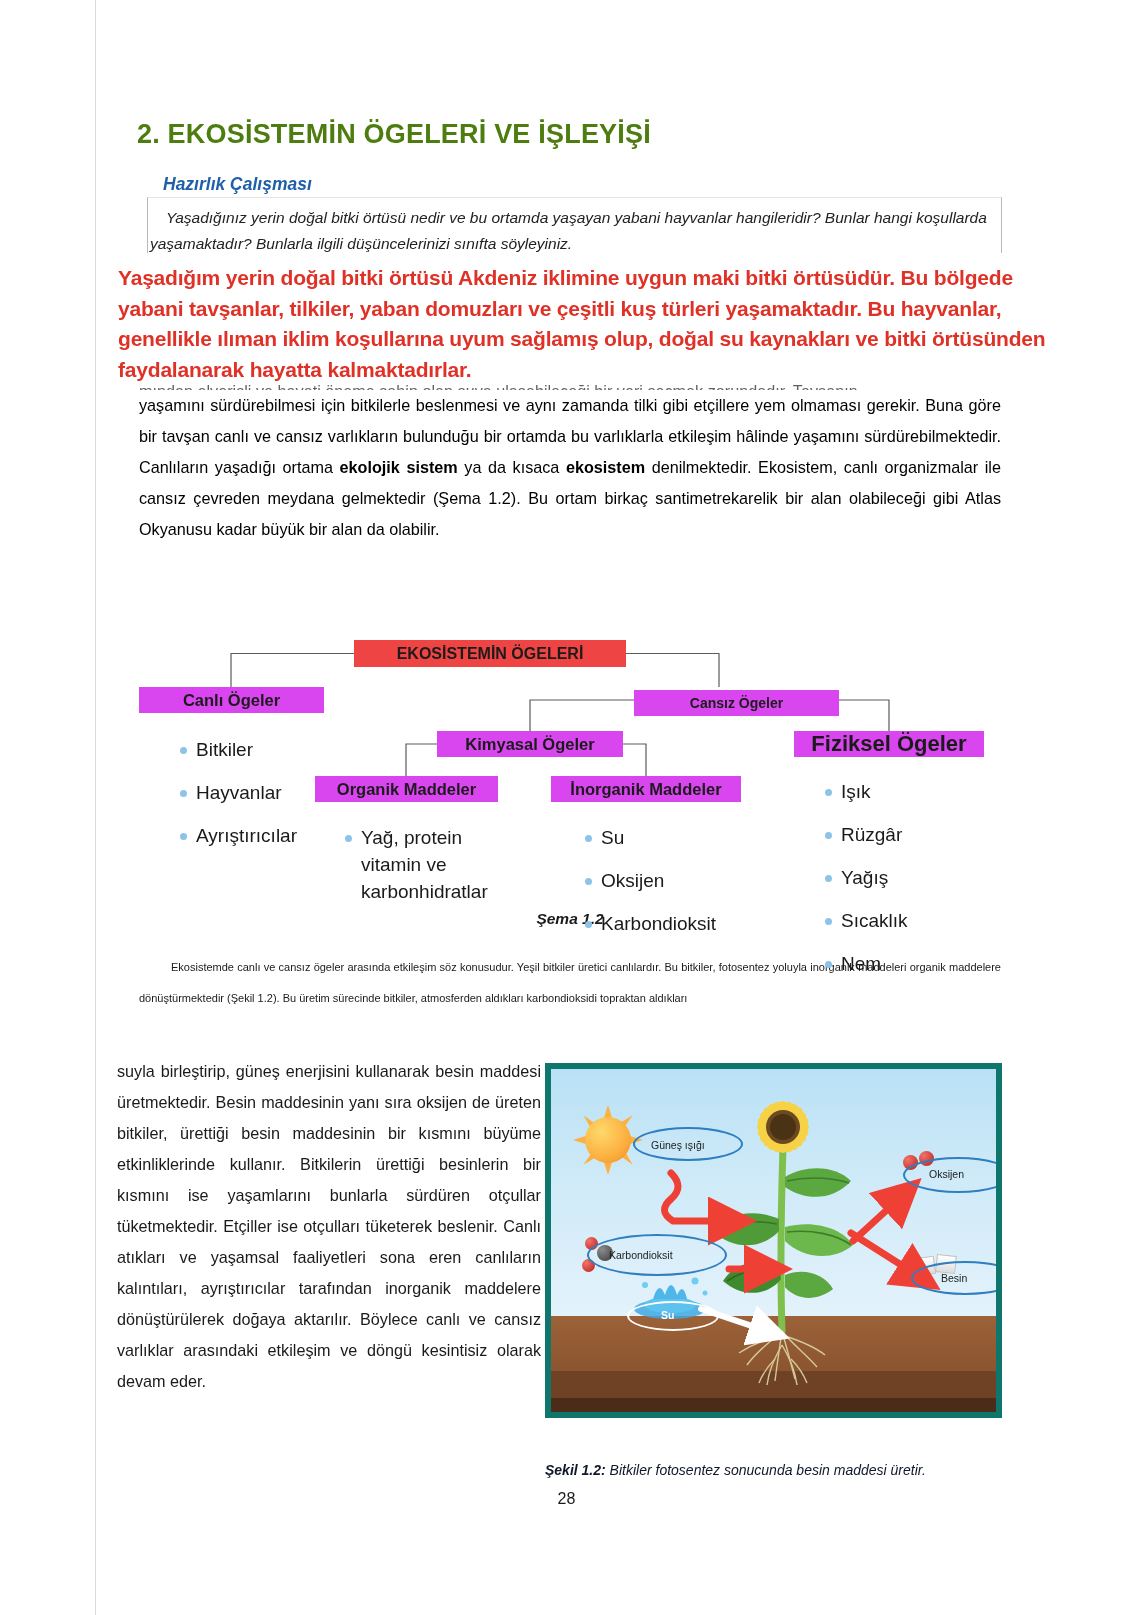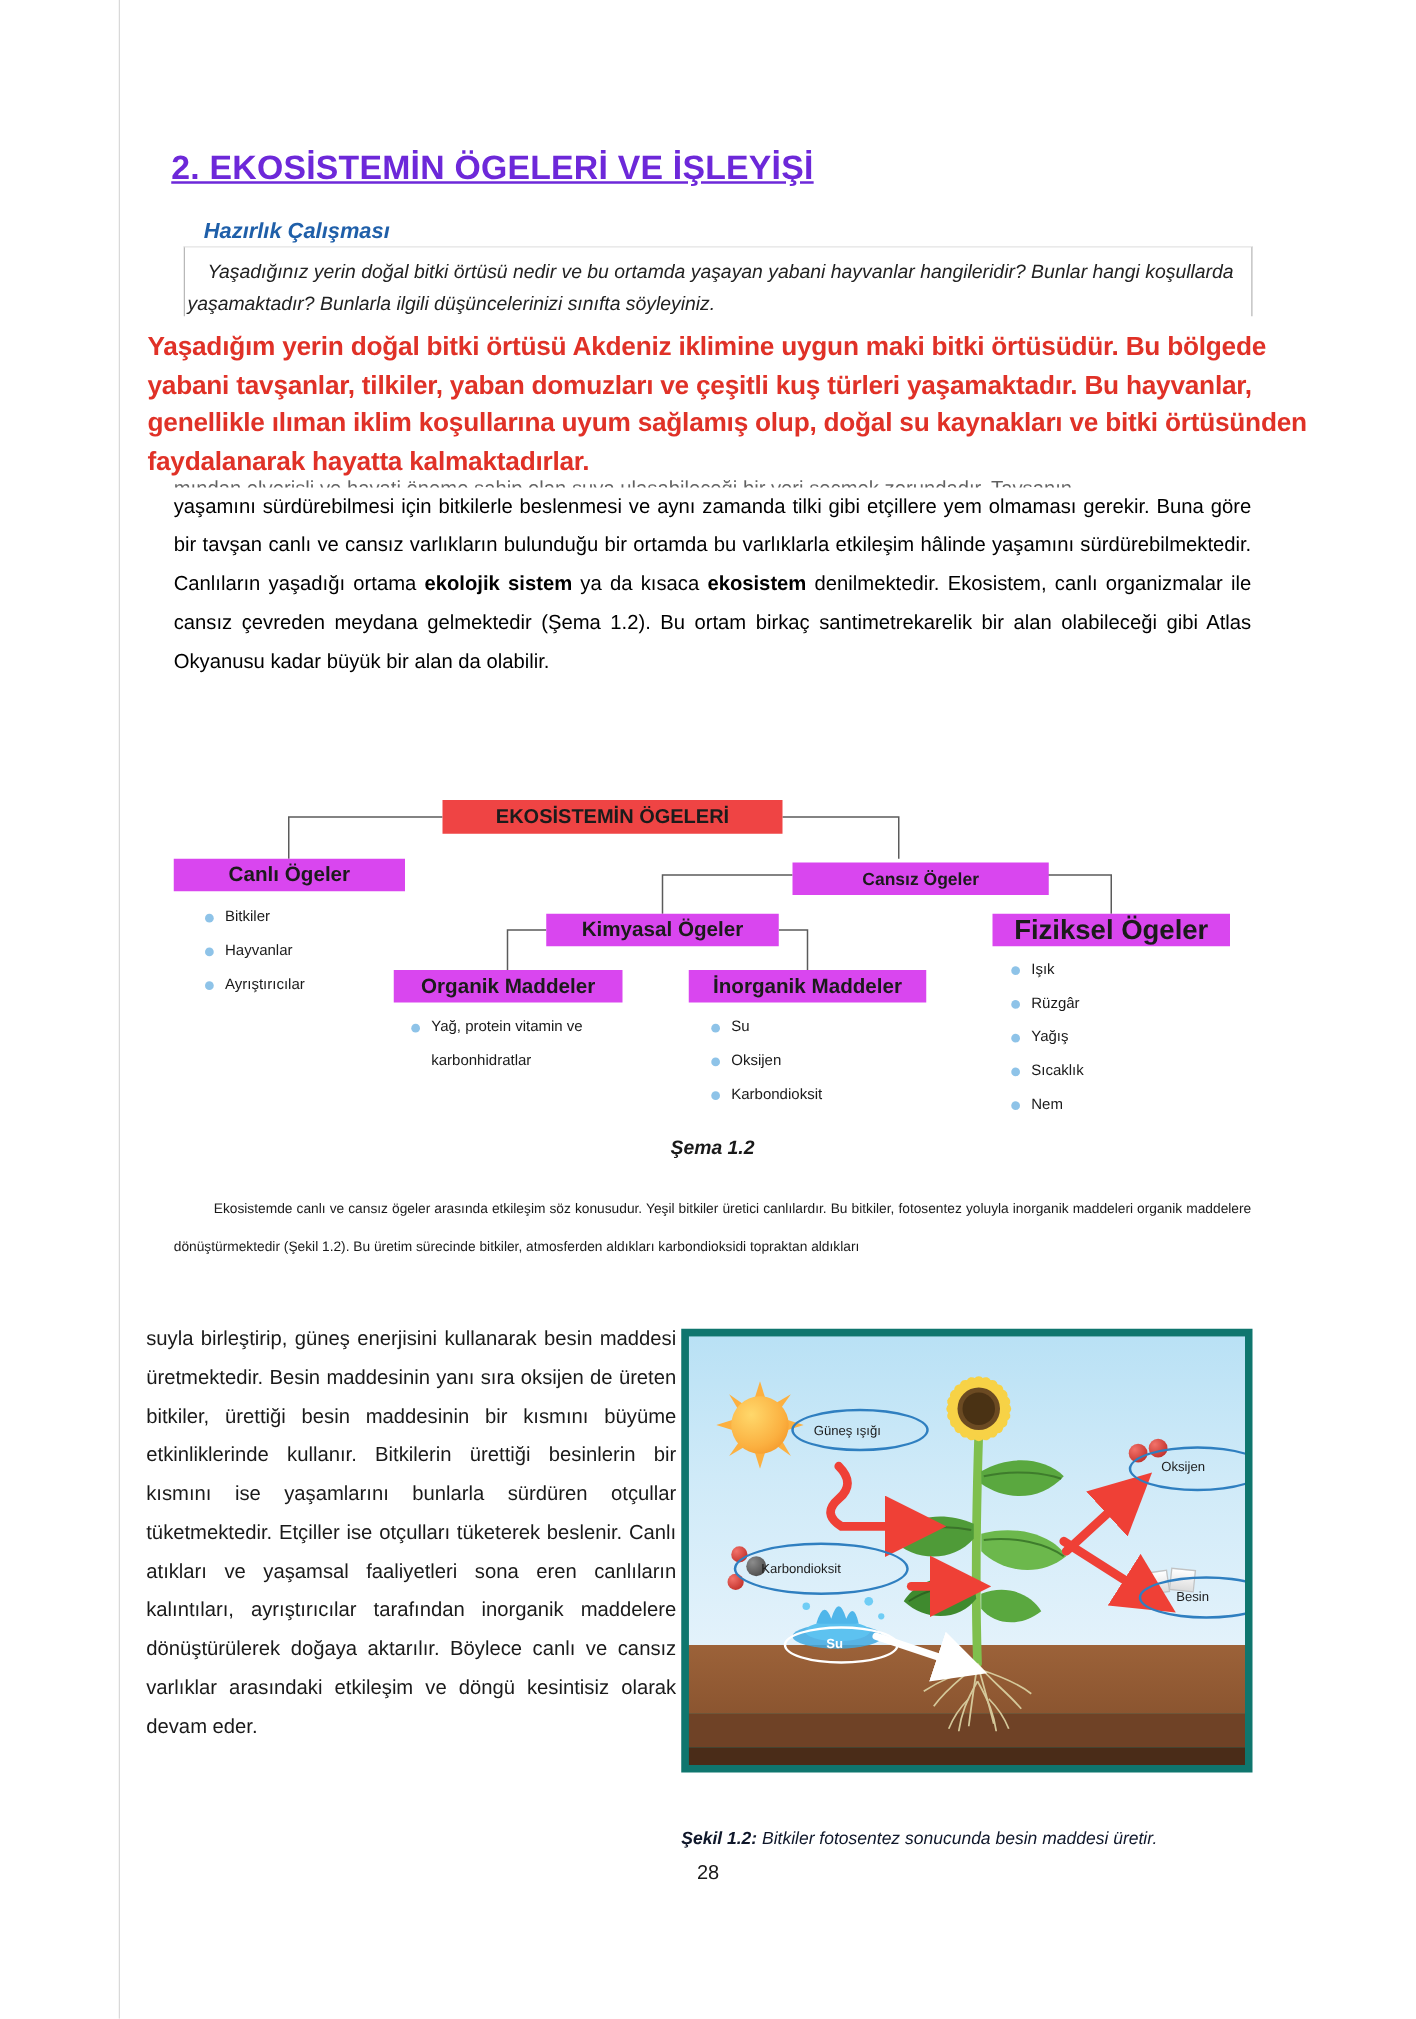--- a/index.html
+++ b/index.html
@@ -29,24 +29,23 @@
     width: 1px; height: 1615px;
     background: #d9d9d9;
   }
 
   
   .chapter-title {
     position: absolute;
     left: 137px; top: 101px;
     font-size: 27px;
     font-weight: bold;
-    color: #6d28d9;
+    color: #4d7c0f;
     letter-spacing: .2px;
     white-space: nowrap;
-    text-decoration: underline;
   }
 
   
   .prep-label {
     position: absolute;
     left: 163px; top: 174px;
     font-size: 17.5px;
     font-weight: bold;
     font-style: italic;
     color: #1f5fa9;
@@ -133,25 +132,25 @@
   .n-cansiz{ left: 495px; top: 54px;  width: 205px; height: 26px; font-size: 14px; }
   .n-kim   { left: 298px; top: 95px;  width: 186px; height: 26px; font-size: 16.5px; }
   .n-fiz   { left: 655px; top: 95px;  width: 190px; height: 26px; font-size: 22px; }
   .n-org   { left: 176px; top: 140px; width: 183px; height: 26px; font-size: 16.5px; text-align: right; }
   .n-inorg { left: 412px; top: 140px; width: 190px; height: 26px; font-size: 16.5px; }
 
   .blist { position: absolute; z-index: 2; }
   .blist li {
     list-style: none;
     position: relative;
-    font-size: 12px;
+    font-size: 19px;
     line-height: 27px;
     color: #1a1a1a;
     padding-left: 18px;
-    margin: 0;
+    margin: 16px;
     white-space: pre-line;
   }
   .blist ul { margin: 0; padding: 0; }
   .blist li::before {
     content: "";
     position: absolute;
     left: 2px; top: 11px;
     width: 7px; height: 7px;
     border-radius: 50%;
     background: #8ec3e8;

